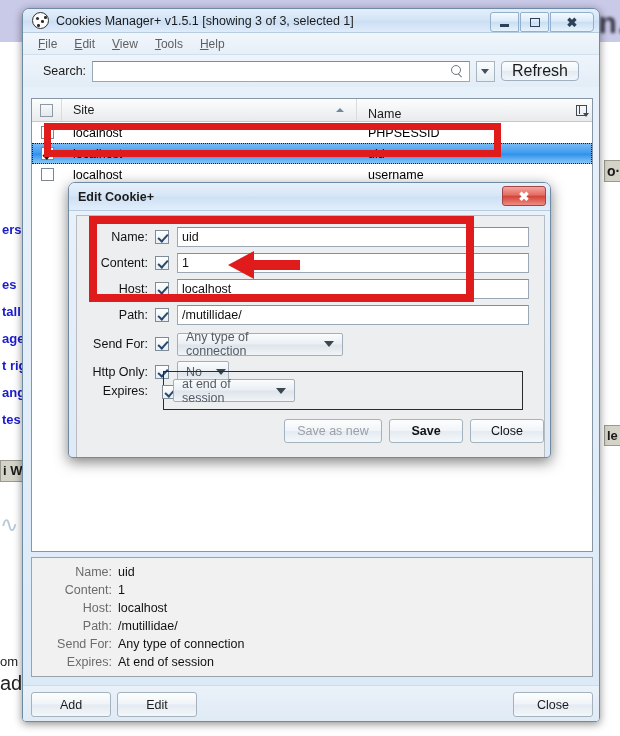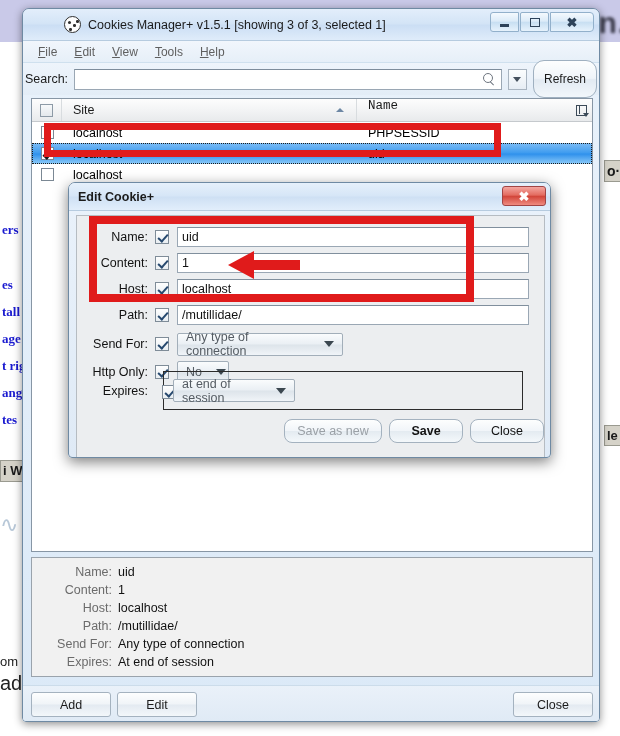--- a/index.html
+++ b/index.html
@@ -29,21 +29,20 @@
     white-space: nowrap;
   }
   #bg-body {
     position: absolute; left: 0; top: 42px; width: 620px; height: 694px;
     background: #ffffff;
   }
   .bg-link {
     position: absolute; left: 2px;
     color: #1a1ad0; font-weight: bold; font-size: 13px;
     white-space: nowrap;
-    font-family: Liberation Serif, serif;
   }
   #bg-tab {
     position: absolute; left: 0px; top: 418px; width: 34px; height: 22px;
     background: #d5d2c8; border: 1px solid #9a9a90;
     font-weight: bold; font-size: 13px; color: #1a1a1a;
     padding-left: 2px; line-height: 20px;
   }
   #bg-squig {
     position: absolute; left: 0px; top: 470px; width: 30px; height: 26px;
     color: #b8c8d8; font-size: 22px;
@@ -75,25 +74,25 @@
     left: 22px; top: 8px;
     width: 578px; height: 714px;
     border: 1px solid #6f8aa3;
     border-radius: 7px 7px 4px 4px;
     background: linear-gradient(to bottom, #e9f2fb 0%, #dbe9f7 100%);
     box-shadow: 0 2px 9px rgba(0,0,0,0.45);
     overflow: hidden;
   }
   #titlebar {
     position: relative;
-    height: 32px;
+    height: 24px;
     background: linear-gradient(to bottom, #e3eefb 0%, #d3e4f6 48%, #cbdef4 52%, #dfecfa 100%);
     border-bottom: 1px solid #b6cbdf;
     border-radius: 6px 6px 0 0;
-    display: flex; align-items: center; padding-left: 32px;
+    display: flex; align-items: center;
   }
   #app-icon {
     width: 17px; height: 17px; margin-left: 9px; margin-right: 7px;
     border: 1.4px solid #303030; border-radius: 50%;
     background: #fdfdfd; position: relative; flex: none;
   }
   #app-icon::before {
     content: ""; position: absolute; left: 3px; top: 3.5px;
     width: 3px; height: 3px; border-radius: 50%; background: #303030;
   }
@@ -128,21 +127,21 @@
     border-bottom: 1px solid #cfe0ee;
   }
   .menu-item {
     font-size: 12px; color: #5f5f5f; padding: 2px 8px;
   }
   .menu-item u { text-decoration: underline; }
 
   
   #searchrow {
     height: 32px; display: flex; align-items: center;
-    padding: 0 2px; gap: 6px;
+    padding: 0 20px; gap: 6px;
     background: linear-gradient(to bottom, #eef4fb, #e3edf7);
   }
   #search-label { font-size: 12.5px; color: #1b1b1b; }
   #search-box {
     flex: 1; height: 21px; background: #fff;
     border: 1px solid #9aa7b4; border-top-color: #7d8c9b;
     display: flex; align-items: center; padding: 0 4px;
     position: relative;
   }
   #search-input {
@@ -166,24 +165,24 @@
     width: 19px; height: 21px;
     border: 1px solid #a8b4c0;
     background: linear-gradient(to bottom, #fbfdfe, #e6edf4);
     display: flex; align-items: center; justify-content: center;
   }
   .caret-down {
     width: 0; height: 0; border-left: 4px solid transparent;
     border-right: 4px solid transparent; border-top: 5px solid #43505d;
   }
   #refresh-btn {
-    height: 38px; min-width: 64px; padding: 0 10px;
-    border: 1px solid #9fb0c0; border-radius: 11px;
+    height: 20px; min-width: 64px; padding: 0 10px;
+    border: 1px solid #9fb0c0; border-radius: 4px;
     background: linear-gradient(to bottom, #fdfefe 0%, #eff4f9 48%, #e2eaf2 52%, #f2f7fb 100%);
-    font-size: 12px; color: #1b1b1b;
+    font-size: 16px; color: #1b1b1b;
     display: flex; align-items: center; justify-content: center;
   }
 
   
   #listarea {
     position: absolute; left: 8px; top: 89px;
     width: 562px; height: 454px;
     background: #ffffff; border: 1px solid #8796a5;
     overflow: hidden;
   }
@@ -201,21 +200,21 @@
     width: 13px; height: 13px; border: 1px solid #8d9aa6;
     background: linear-gradient(to bottom,#f7f9fa,#e4e8ec);
   }
   .hdr-site { width: 295px; padding-left: 11px; position: relative; height: 100%;
               display: flex; align-items: center; border-right: 1px solid #d8dcdf; }
   .sort-asc {
     position: absolute; right: 12px; top: 9px;
     width: 0; height: 0; border-left: 4px solid transparent;
     border-right: 4px solid transparent; border-bottom: 4px solid #6d87a4;
   }
-  .hdr-name { flex: 1; padding-left: 11px; height: 100%; display: flex; align-items: flex-start; font-family: Liberation Mono, monospace; }
+  .hdr-name { flex: 1; padding-left: 11px; height: 100%; display: flex; align-items: flex-end; }
   .hdr-colpick { width: 22px; display: flex; align-items: center; justify-content: center; }
   .colpick-icon { width: 11px; height: 11px; position: relative; }
   .colpick-icon::before {
     content: ""; position: absolute; left: 0; top: 0; width: 9px; height: 9px;
     border: 1.3px solid #3c4a58;
   }
   .colpick-icon::after {
     content: ""; position: absolute; left: 3px; top: 0; width: 1.3px; height: 9px;
     background: #3c4a58;
   }
@@ -352,21 +351,21 @@
   }
   #expires-select { position: absolute; left: 96px; top: 163px; }
   #row-expires-label {
     position: absolute; left: 0px; top: 168px; width: 78px;
     text-align: right; padding-right: 7px; font-size: 12.5px; color: #121212;
   }
   #row-expires-chk { position: absolute; left: 85px; top: 169px; }
 
   .dlg-btn {
     position: absolute; top: 203px; height: 24px;
-    border: 1px solid #a4b2bf; border-radius: 8px;
+    border: 1px solid #a4b2bf; border-radius: 3px;
     background: linear-gradient(to bottom, #fdfefe 0%, #f1f5f9 48%, #e4ebf1 52%, #f4f8fb 100%);
     font-size: 12.5px; display: flex; align-items: center; justify-content: center;
   }
   #dlg-savenew { left: 207px; width: 98px; color: #9aa0a6; }
   #dlg-save { left: 312px; width: 74px; color: #121212; font-weight: bold; }
   #dlg-cancel { left: 393px; width: 74px; color: #121212; }
 
   
   #red-field-box {
     position: absolute; left: 89px; top: 216px;
@@ -476,20 +475,21 @@
       </div>
       <div class="cell-site">localhost</div>
       <div class="cell-name">uid</div>
     </div>
 
     <div class="row">
       <div class="cell-check">
         <span class="cb"></span>
       </div>
       <div class="cell-site">localhost</div>
+      <div class="cell-name">username</div>
     </div>
   </div>
 
   <div id="details">
     <div class="d-row">
       <div class="d-lbl">Name:</div>
       <div class="d-val">uid</div>
     </div>
     <div class="d-row">
       <div class="d-lbl">Content:</div>

